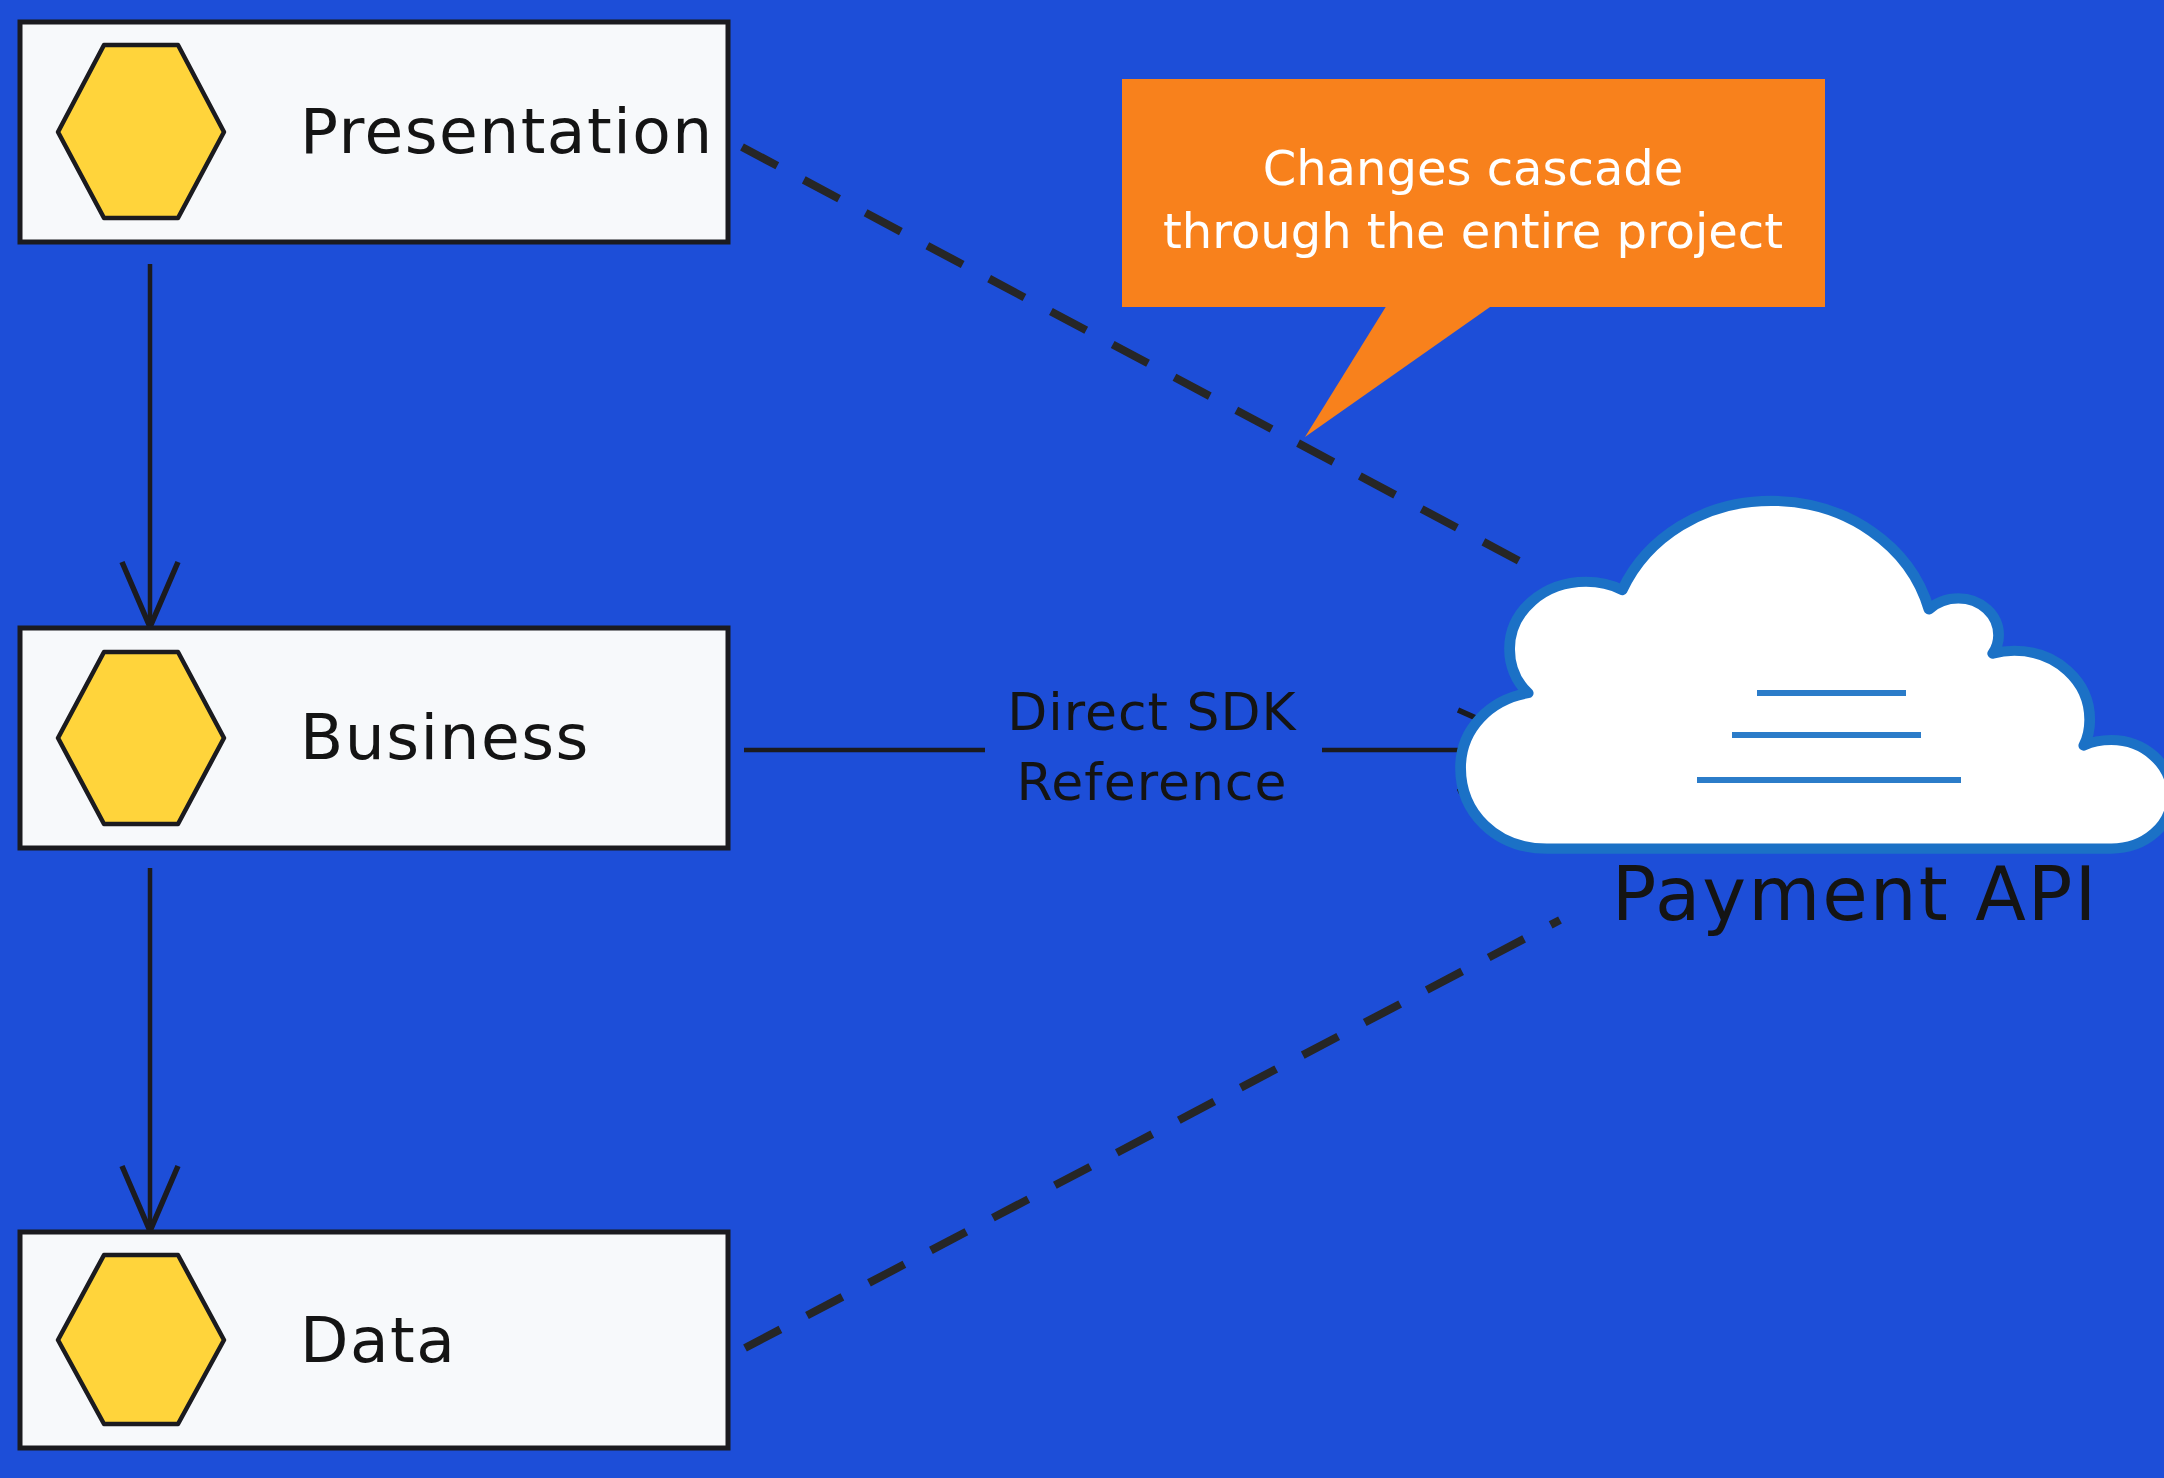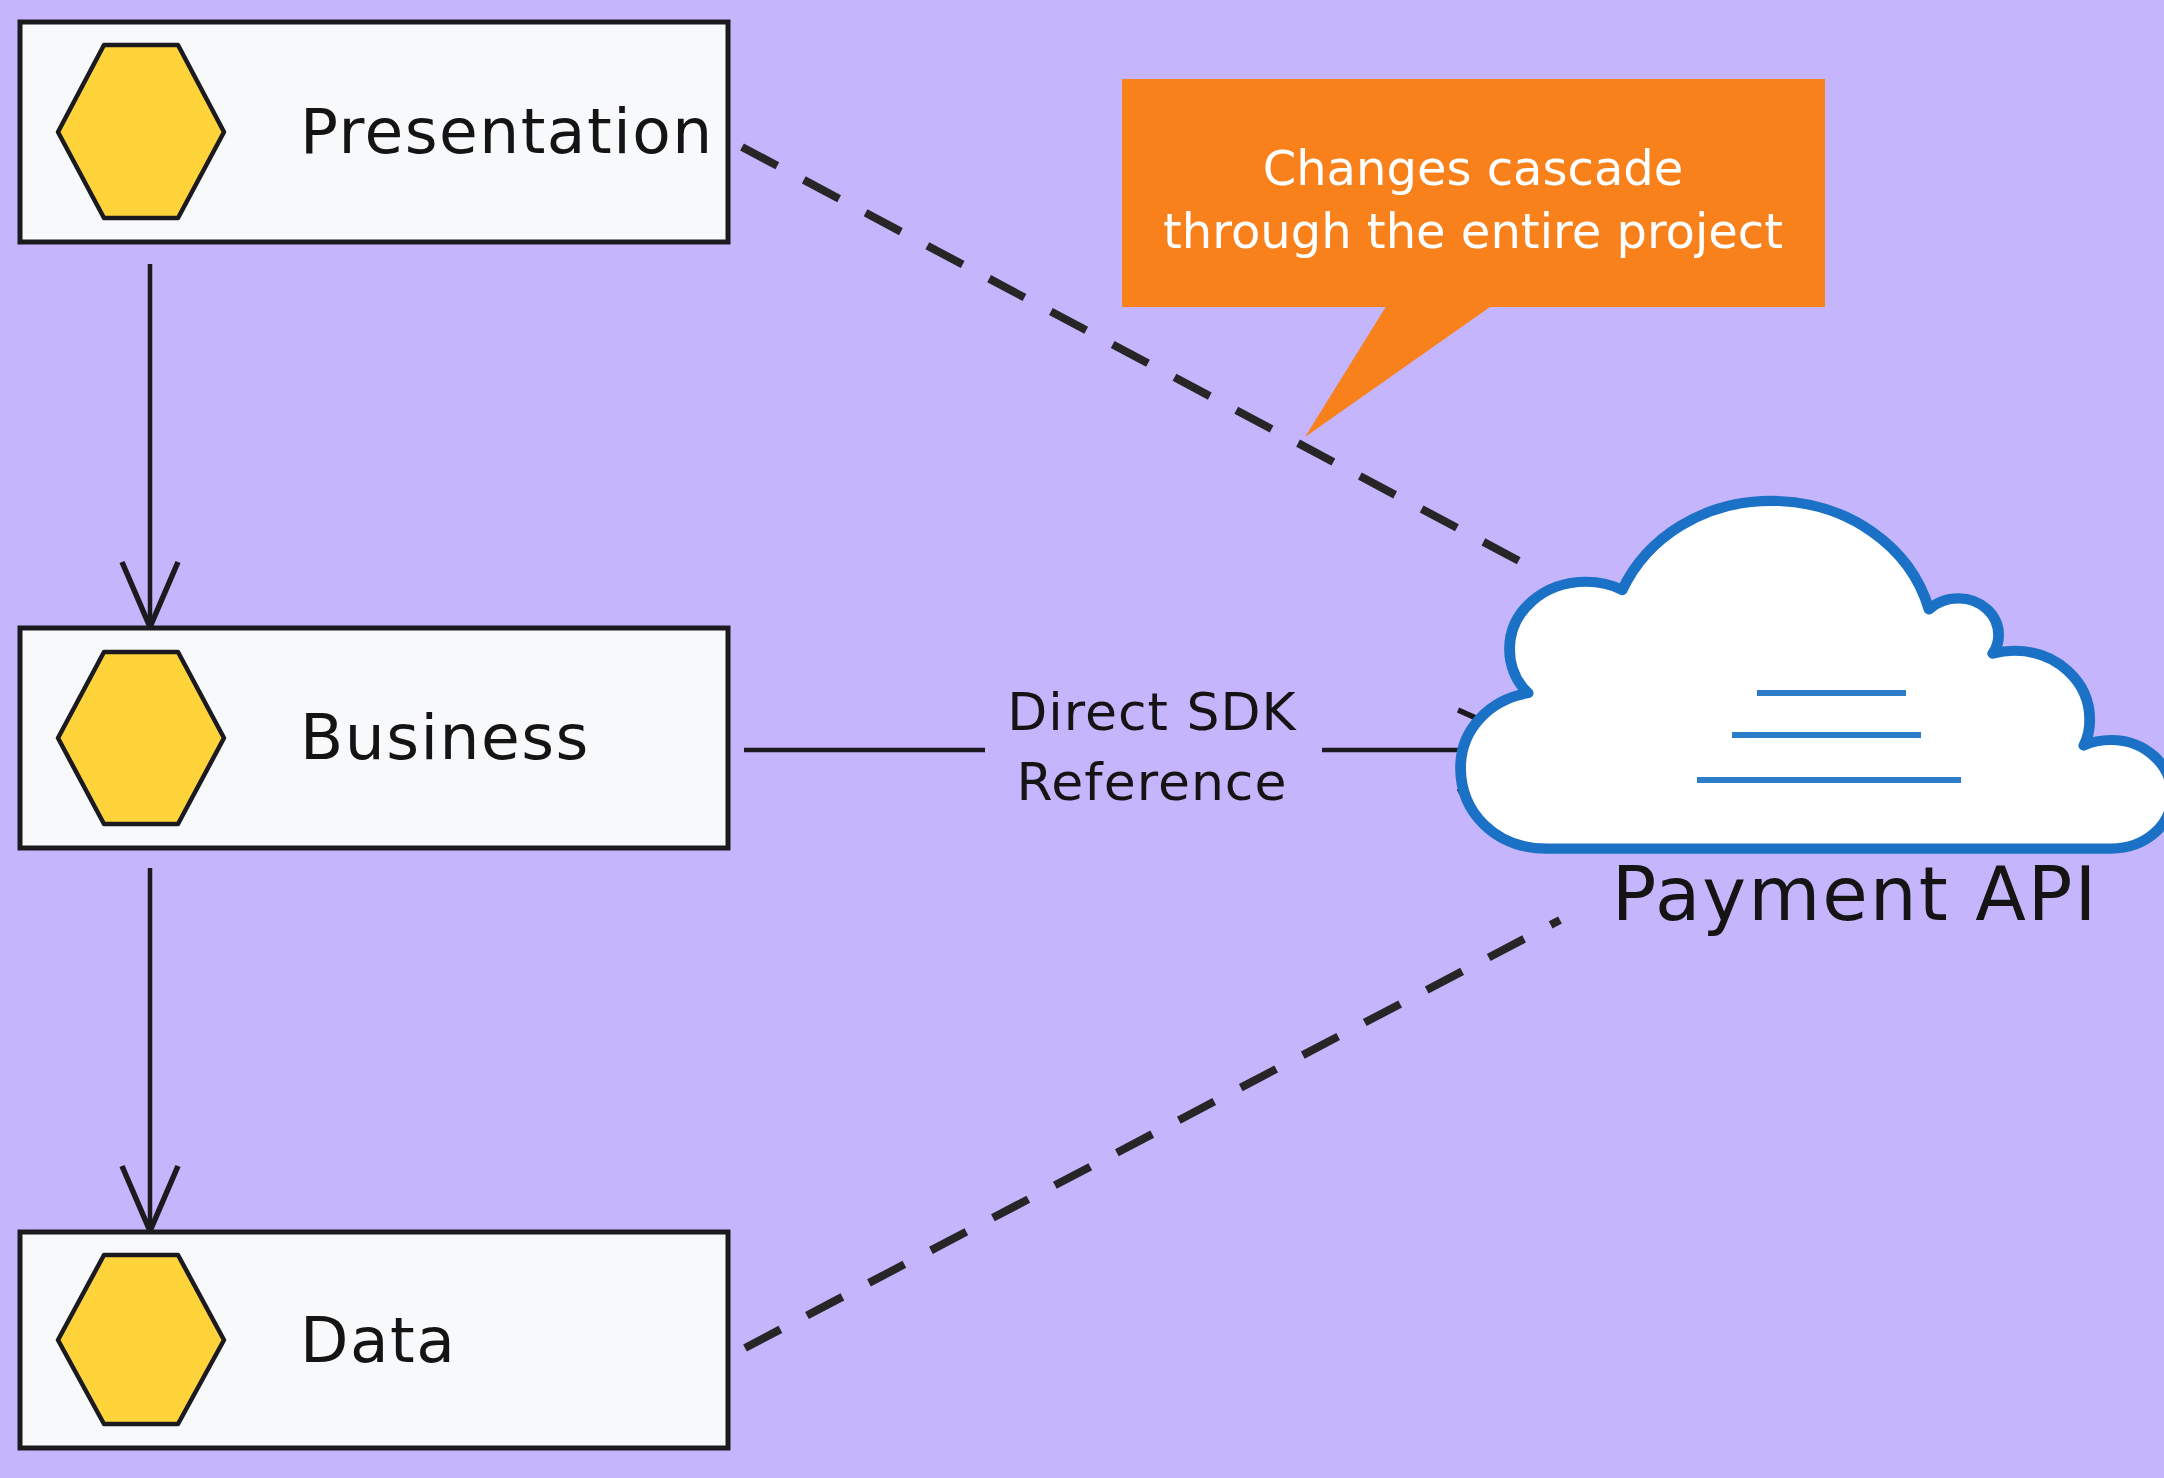--- a/index.html
+++ b/index.html
@@ -10,21 +10,21 @@
   body {
     width: 2164px;
     height: 1478px;
     overflow: hidden;
     font-family: "DejaVu Sans", sans-serif;
   }
   #diagram-root {
     position: relative;
     width: 2164px;
     height: 1478px;
-    background: #c4b5fd;
+    background: #1d4ed8;
   }
   svg#diagram-svg {
     position: absolute;
     top: 0;
     left: 0;
     width: 2164px;
     height: 1478px;
     display: block;
   }
   .layer-box-rect {

